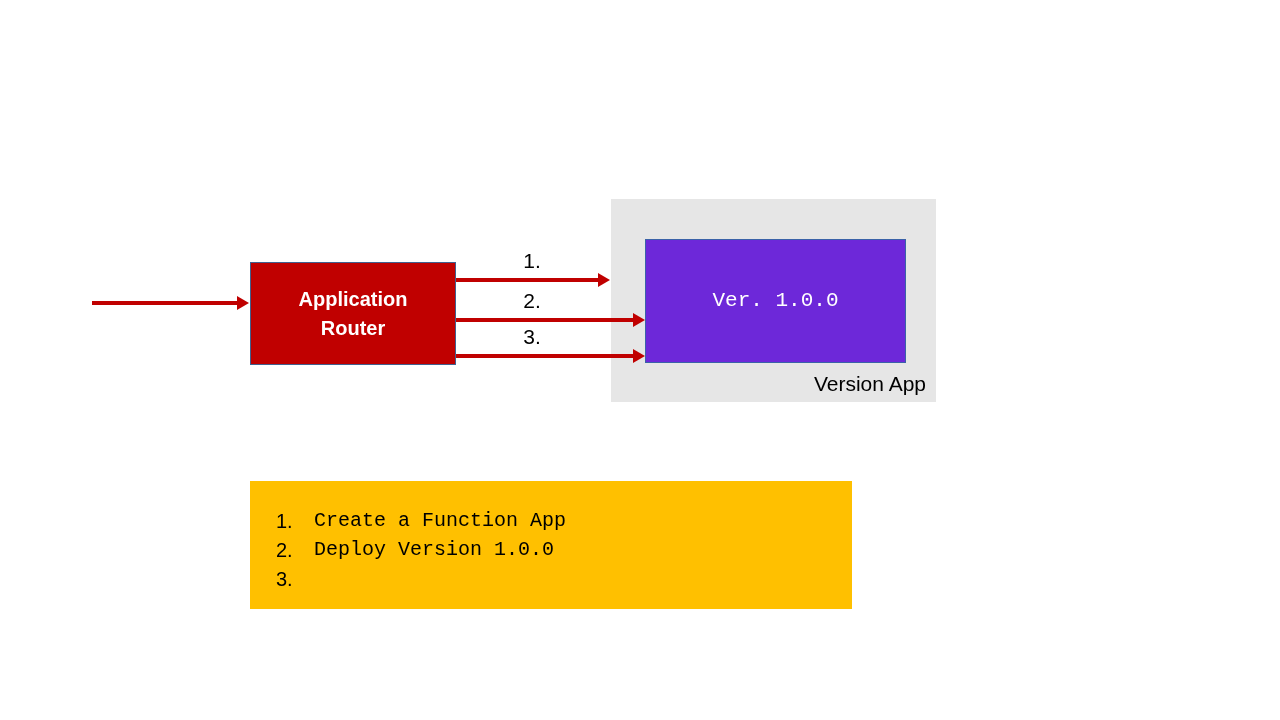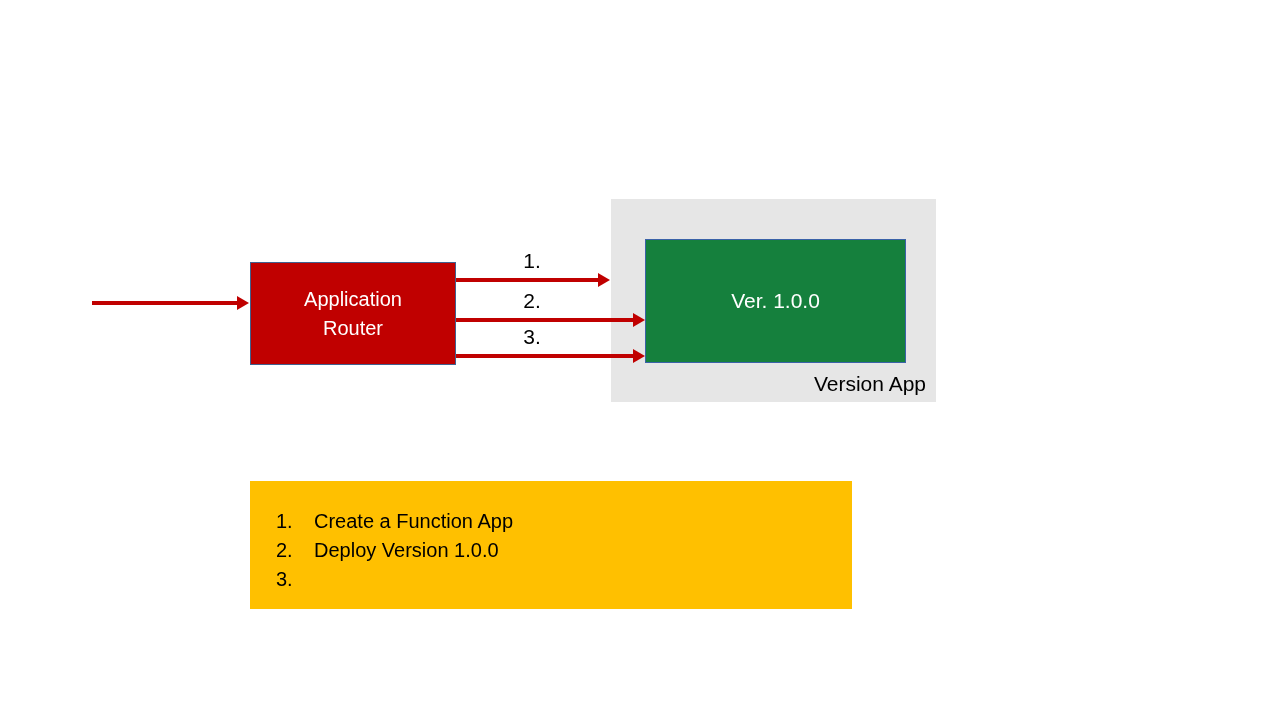--- a/index.html
+++ b/index.html
@@ -56,32 +56,34 @@
     align-items: center;
     justify-content: center;
   }
 
   .router-label {
     color: #ffffff;
     font-size: 20px;
     line-height: 1.45;
     text-align: center;
     white-space: pre-line;
+    font-weight: bold;
   }
 
   .version-box {
     left: 645px;
     top: 239px;
     width: 261px;
     height: 124px;
-    background: #15803d;
+    background: #6d28d9;
     border: 1px solid #3A62A8;
     display: flex;
     align-items: center;
     justify-content: center;
+    font-family: Liberation Mono, monospace;
   }
 
   .version-label {
     color: #ffffff;
     font-size: 21px;
     line-height: 1.3;
     text-align: center;
     white-space: nowrap;
   }
 
@@ -143,20 +145,21 @@
     line-height: 1.44;
     padding-left: 26px;
   }
   .legend-marker {
     width: 38px;
     flex: 0 0 38px;
     white-space: nowrap;
   }
   .legend-text {
     white-space: nowrap;
+    font-family: Liberation Mono, monospace;
   }
 </style>
 </head>
 <body>
 
 <div id="canvas">
 
   <div class="shape function-app-container">
     <div class="function-app-label">Version App</div>
   </div>

